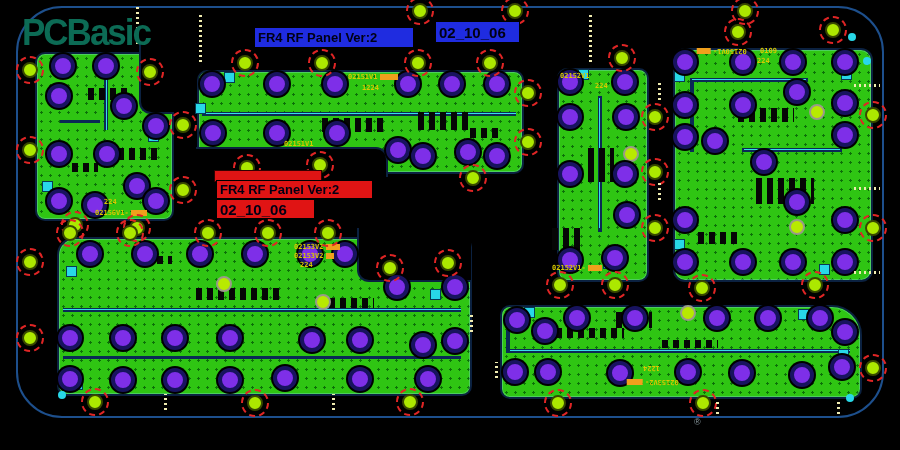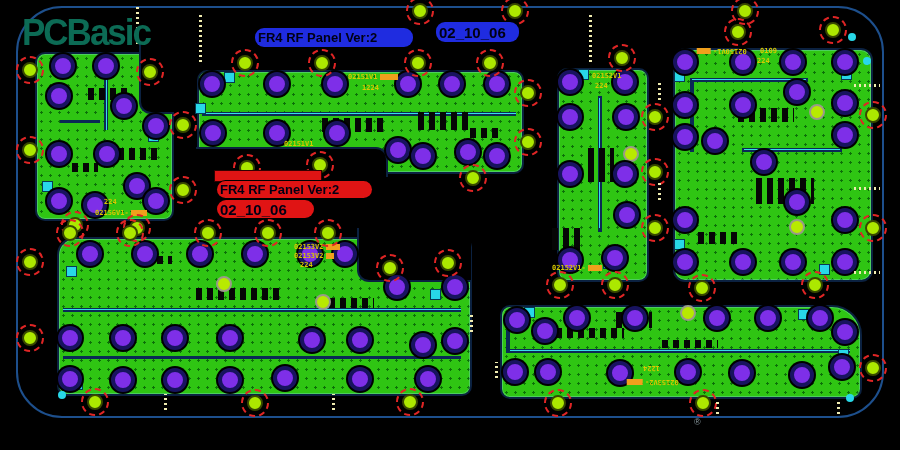--- a/index.html
+++ b/index.html
@@ -24,21 +24,21 @@
   .trace{position:absolute;}
   .pads{position:absolute;background-image:repeating-linear-gradient(90deg,#060606 0 6px,rgba(0,0,0,0) 6px 11px);}
   .blabel{position:absolute;font:bold 7px "DejaVu Sans Mono",monospace;color:#d8c800;
           white-space:nowrap;line-height:8px;}
   .obox{display:inline-block;height:6px;background:#f0a01c;margin-left:2px;vertical-align:middle;}
   .dashv{position:absolute;width:3px;
          background-image:repeating-linear-gradient(0deg,#f0ecb0 0 2px,rgba(0,0,0,0) 2px 5px);}
   .dashh{position:absolute;height:3px;
          background-image:repeating-linear-gradient(90deg,#f0ecb0 0 2px,rgba(0,0,0,0) 2px 5px);}
   .banner{position:absolute;color:#000014;font-weight:bold;display:flex;align-items:center;
-          padding:0 3px;box-shadow:0 0 0 1px #000;white-space:nowrap;border-radius:9px;}
+          padding:0 3px;box-shadow:0 0 0 1px #000;white-space:nowrap;}
   .b-title{left:255px;top:28px;width:152px;height:19px;font-size:13px;}
   .b-date{left:436px;top:22px;width:77px;height:20px;font-size:15px;}
   .r-bar{position:absolute;left:215px;top:171px;width:106px;height:10px;box-shadow:0 0 0 1px #300;}
   .r-title{left:217px;top:181px;width:149px;height:17px;font-size:13px;}
   .r-date{left:217px;top:200px;width:91px;height:18px;font-size:15px;}
   .logo{position:absolute;left:22px;top:10px;font-size:35px;font-weight:800;
         letter-spacing:-2px;transform:scaleY(1.08);transform-origin:left top;}
   .rsym{position:absolute;left:694px;top:417px;font-size:9px;color:#8a9aa0;}
 </style>
 </head>
@@ -105,21 +105,21 @@
       <div class="hole" style="left: 623px; top: 146px;"></div>
       <div class="pad" style="left: 558px; top: 70px;"></div>
       <div class="pad" style="left: 613px; top: 70px;"></div>
       <div class="pad" style="left: 558px; top: 105px;"></div>
       <div class="pad" style="left: 614px; top: 105px;"></div>
       <div class="pad" style="left: 558px; top: 162px;"></div>
       <div class="pad" style="left: 613px; top: 162px;"></div>
       <div class="pad" style="left: 615px; top: 203px;"></div>
       <div class="pad" style="left: 558px; top: 248px;"></div>
       <div class="pad" style="left: 603px; top: 246px;"></div>
-      <div class="blabel" style="left: 592px; top: 72px; color: rgb(216, 200, 0);">02152V1</div>
+      <div class="blabel" style="left: 560px; top: 72px; color: rgb(216, 200, 0);">02152V1</div>
       <div class="blabel" style="left: 595px; top: 82px; color: rgb(216, 200, 0);">224</div>
       <div class="blabel" style="left: 552px; top: 264px; color: rgb(216, 200, 0);">02152V1-<span class="obox" style="width: 14px; background: rgb(240, 160, 28);"></span></div>
       <div class="board" style="left: 673px; top: 48px; width: 196px; height: 230px; border-radius: 12px;"></div>
       <div class="trace" style="left: 690px; top: 80px; width: 4px; height: 72px; background: rgb(10, 42, 85);"></div>
       <div class="trace" style="left: 690px; top: 78px; width: 118px; height: 4px; background: rgb(10, 42, 85);"></div>
       <div class="trace" style="left: 692px; top: 79px; width: 114px; height: 1px; background: rgb(53, 224, 232);"></div>
       <div class="trace" style="left: 742px; top: 148px; width: 100px; height: 4px; background: rgb(10, 42, 85);"></div>
       <div class="trace" style="left: 744px; top: 149px; width: 96px; height: 1px; background: rgb(53, 224, 232);"></div>
       <div class="pads" style="left: 738px; top: 108px; width: 56px; height: 14px;"></div>
       <div class="pads" style="left: 756px; top: 178px; width: 58px; height: 26px;"></div>

